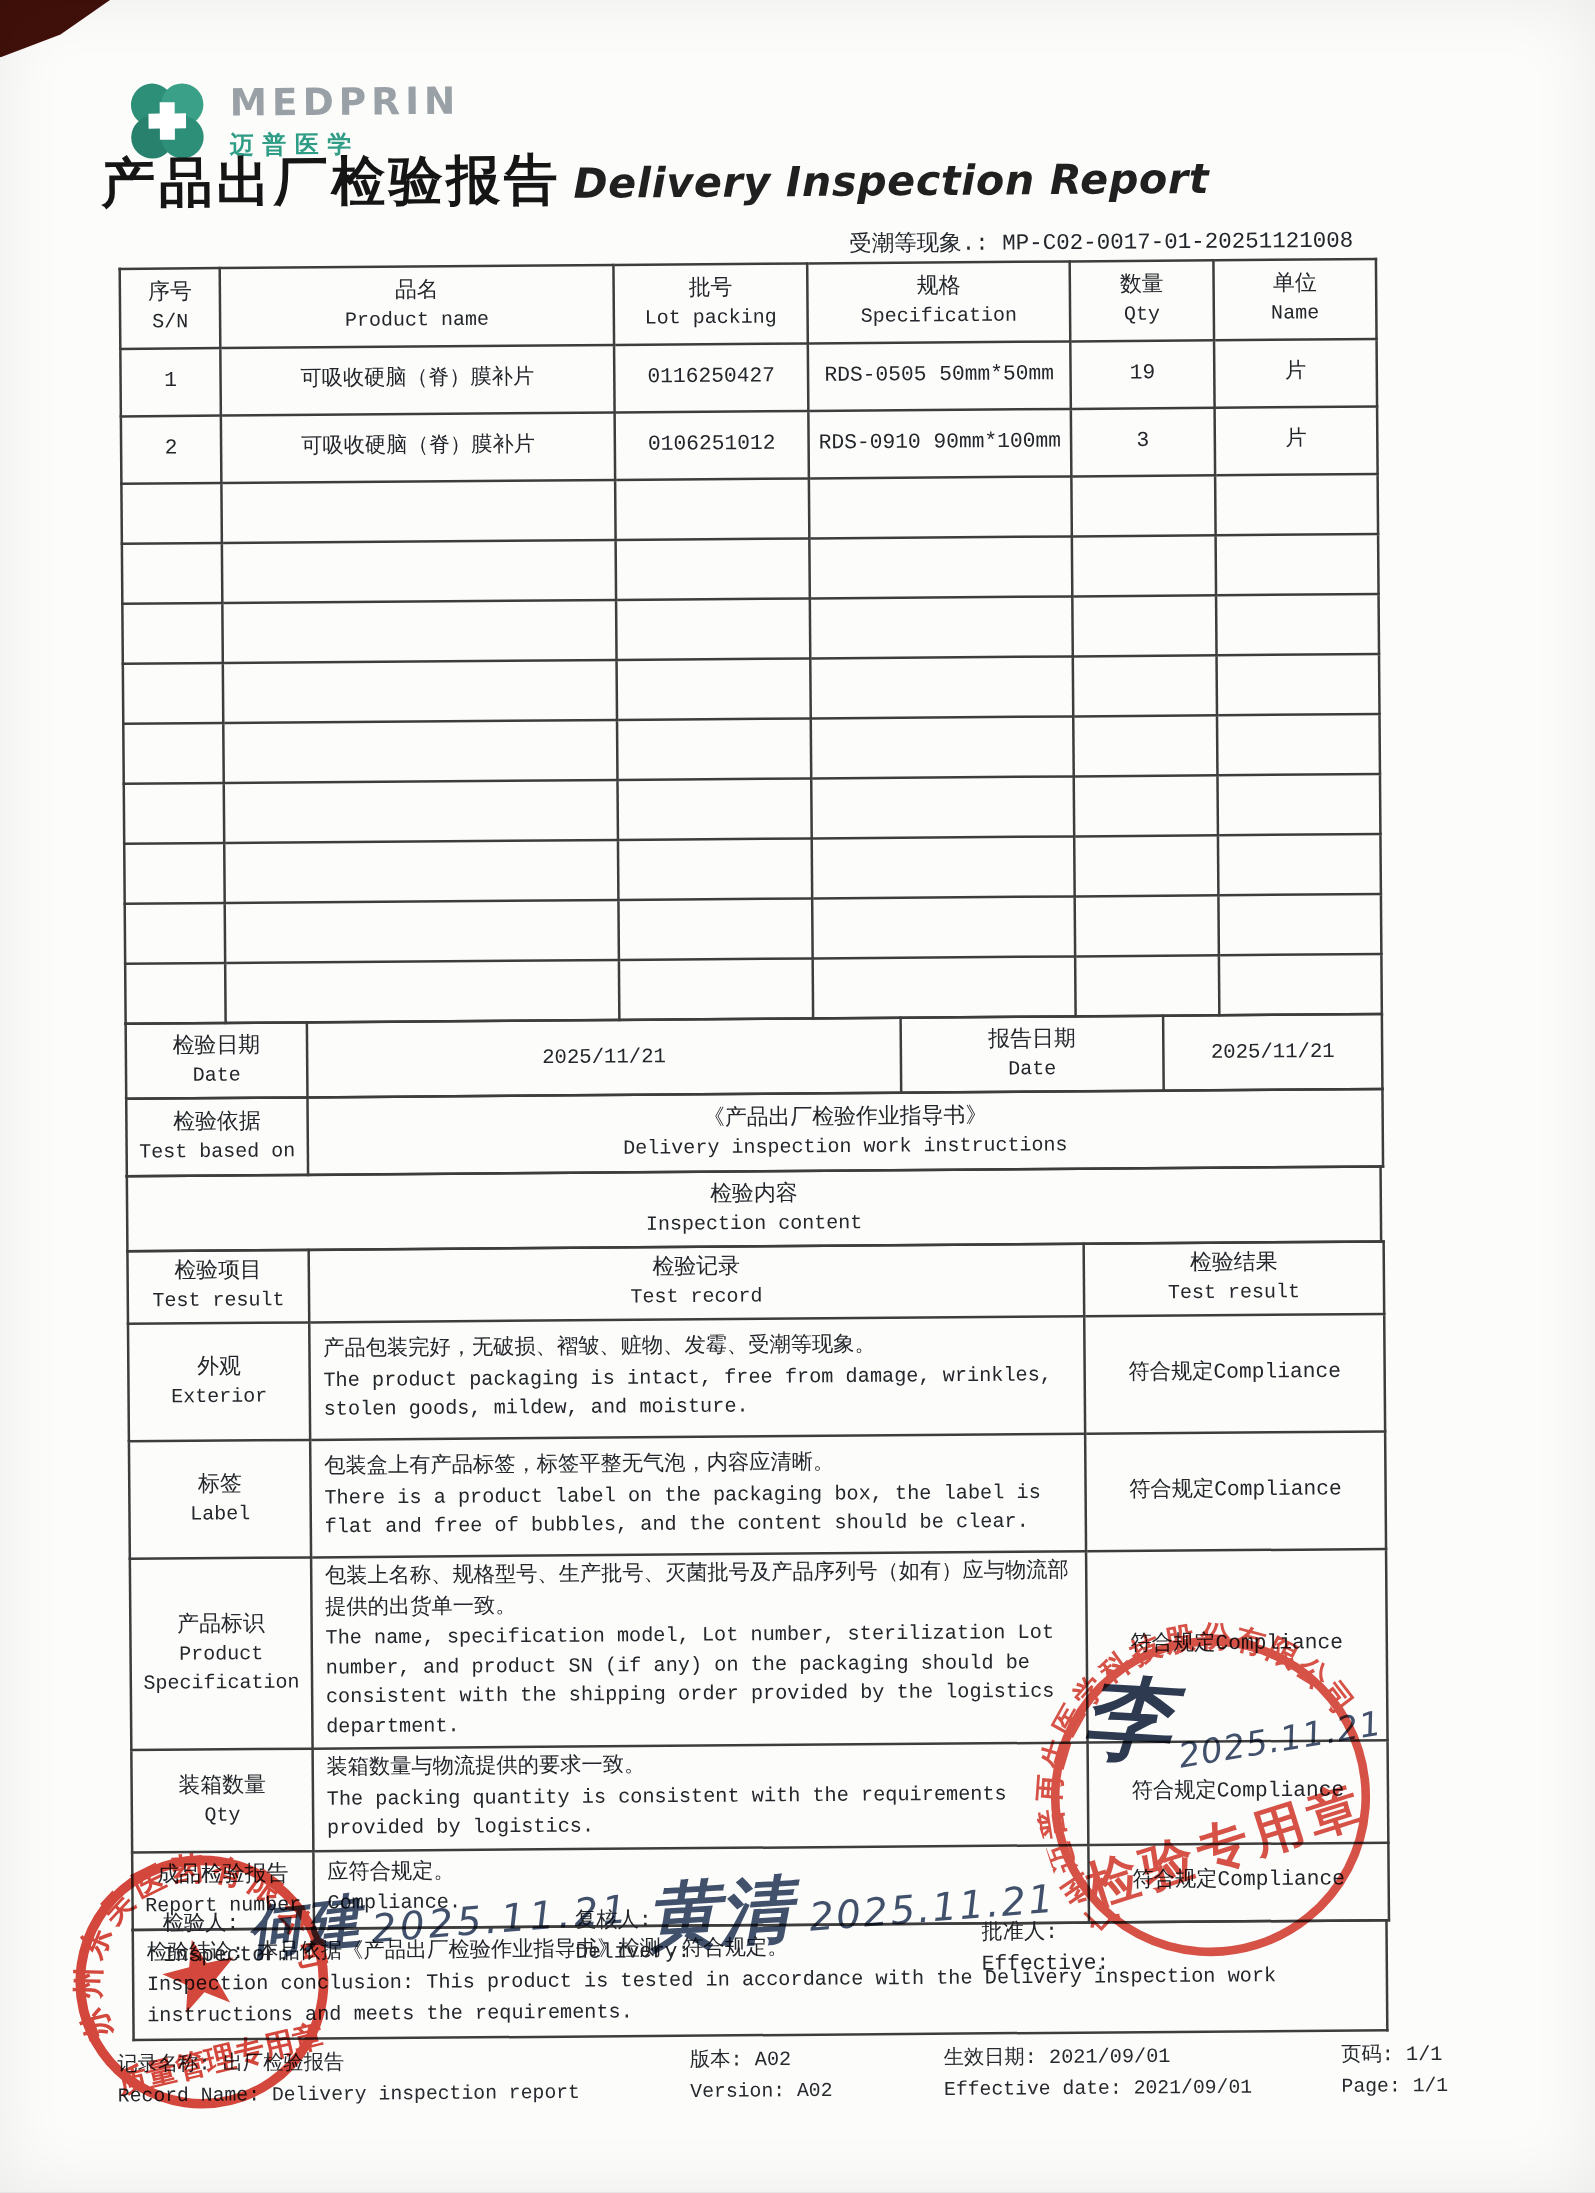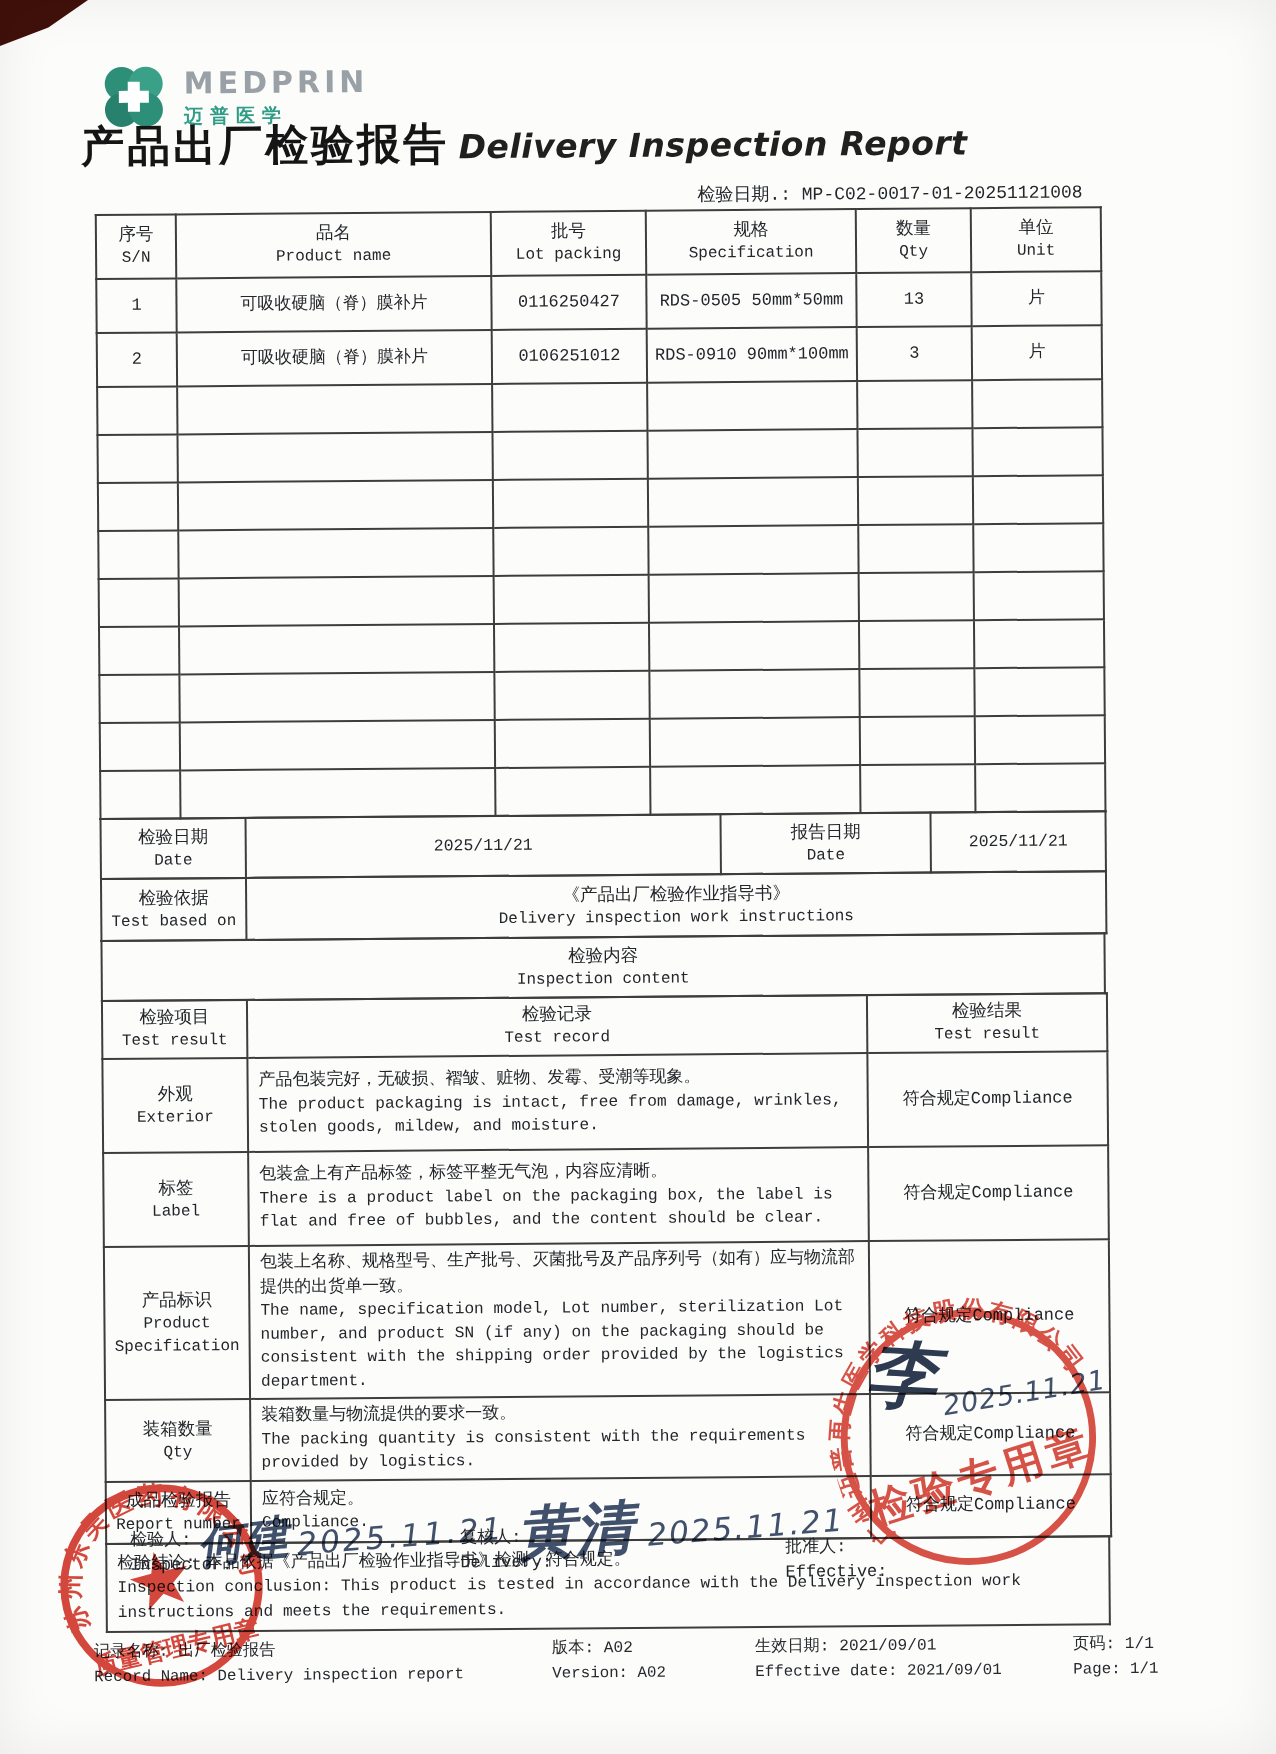--- a/index.html
+++ b/index.html
@@ -82,21 +82,21 @@
         <div class="brand-zh">迈普医学</div>
       </div>
     </div>
 
     <div class="title-wrap">
       <span class="title-zh">产品出厂检验报告</span>
       <span class="title-en">Delivery Inspection Report</span>
     </div>
 
     <div class="doc-no">
-      <span>检验日期.: </span><span>MP-C02-0017-01-20251121008</span>
+      <span>受潮等现象.: </span><span>MP-C02-0017-01-20251121008</span>
     </div>
 
     <div class="sheet">
 
       <table>
         <colgroup>
             <col style="width:80px">
             <col style="width:315px">
             <col style="width:155px">
             <col style="width:210px">
@@ -120,29 +120,29 @@
           <td>
                 <span class="zh">规格</span>
                 <span class="en">Specification</span>
               </td>
           <td>
                 <span class="zh">数量</span>
                 <span class="en">Qty</span>
               </td>
           <td>
                 <span class="zh">单位</span>
-                <span class="en">Unit</span>
+                <span class="en">Name</span>
               </td>
         </tr>
         <tr class="data">
           <td>1</td>
           <td>可吸收硬脑（脊）膜补片</td>
           <td>0116250427</td>
           <td>RDS-0505  50mm*50mm</td>
-          <td>13</td>
+          <td>19</td>
           <td>片</td>
         </tr>
         <tr class="data">
           <td>2</td>
           <td>可吸收硬脑（脊）膜补片</td>
           <td>0106251012</td>
           <td>RDS-0910  90mm*100mm</td>
           <td>3</td>
           <td>片</td>
         </tr>

